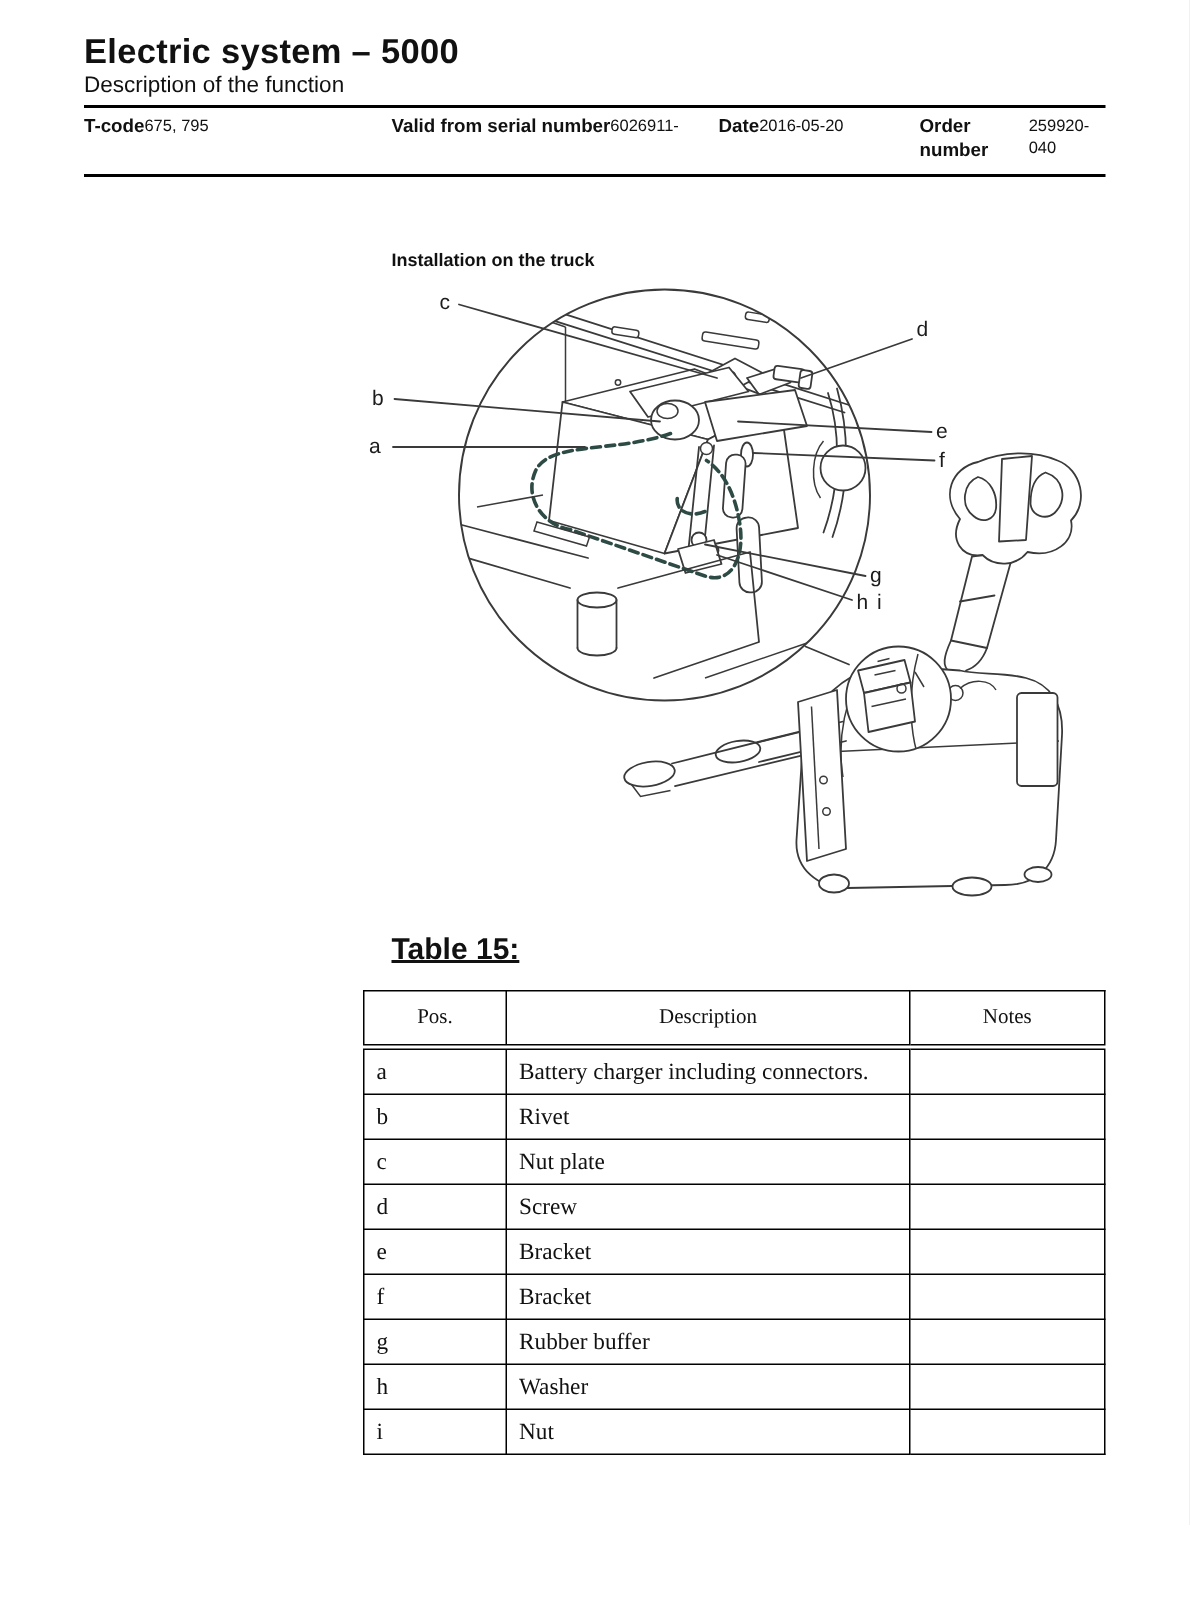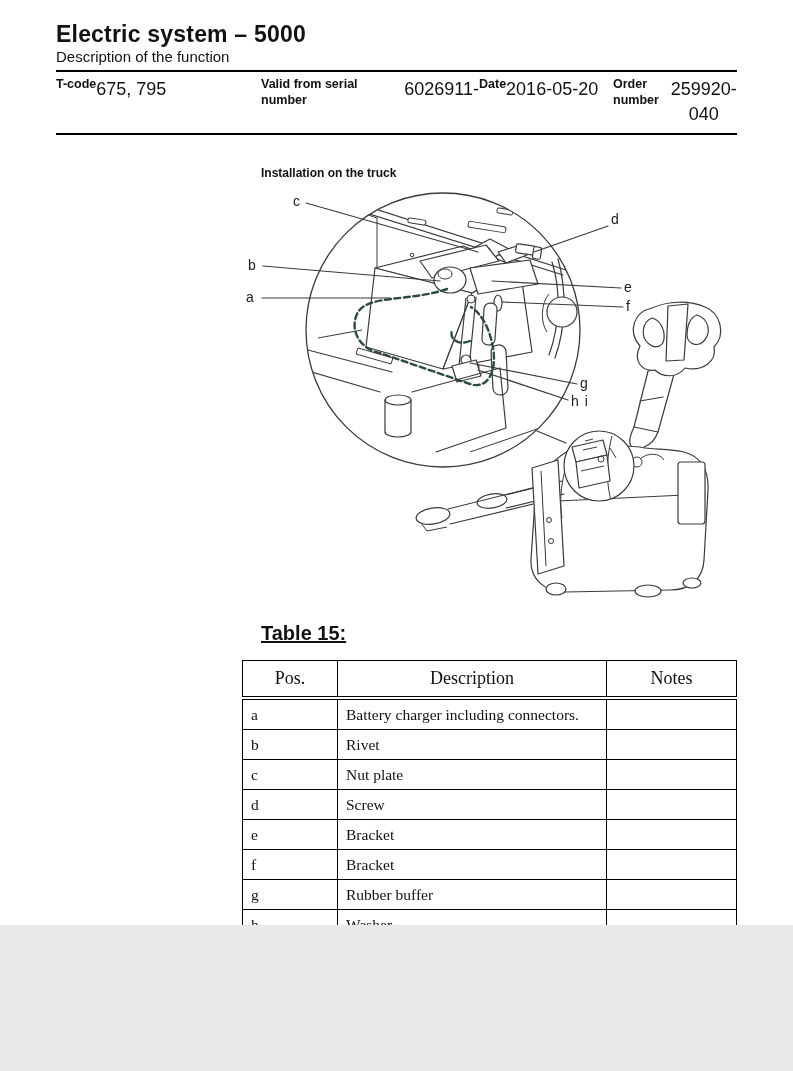--- a/index.html
+++ b/index.html
@@ -1,30 +1,30 @@
 <!DOCTYPE html>
 <html style="--fig-line: #3a3a3a; --fig-cable: #2d4a44;"><head>
 <meta charset="utf-8">
 <style>
   html,body{margin:0;padding:0;background:#e8e8e8;}
   .page{
-    position:relative;width:793px;height:925px;background:#ffffff;
+    position:relative;width:793px;height:1071px;background:#ffffff;
     font-family:"Liberation Sans","DejaVu Sans",sans-serif;color:#111;
     margin:0 auto;overflow:hidden;
   }
   
   .hdr{position:absolute;left:56px;top:22px;width:681px;}
   .hdr-title{font-size:23px;font-weight:bold;letter-spacing:.2px;line-height:1.1;}
   .hdr-sub{font-size:15px;margin-top:1px;}
   .meta{border-top:2px solid #000;border-bottom:2px solid #000;margin-top:5px;
         display:flex;padding:5px 0 7px 0;}
   .meta-col{display:flex;flex-direction:row;}
   .meta-col.c0{width:205px;} .meta-col.c1{width:218px;} .meta-col.c2{width:134px;} .meta-col.c3{flex:1;}
   .meta-label{font-size:12.5px;font-weight:bold;line-height:1.25;}
-  .meta-value{font-size:18px;line-height:1.35;text-align:center;}
+  .meta-value{font-size:11px;line-height:1.35;}
   
   .sec-heading{position:absolute;left:261px;top:139px;font-size:12px;font-weight:bold;margin-top:27px;}
   .sec-body{position:absolute;left:261px;top:171px;font-size:13.5px;}
   
   .figure{position:absolute;left:0;top:188px;width:793px;height:420px;}
   .figure svg{position:absolute;left:0;top:0;}
   .ln{stroke:var(--fig-line,#3a3a3a);stroke-width:1.2;fill:none;stroke-linecap:round;stroke-linejoin:round;}
   .lnthin{stroke:var(--fig-line,#3a3a3a);stroke-width:1;fill:none;}
   .wfill{fill:#ffffff;}
   .cable{stroke:var(--fig-cable,#2d4a44);stroke-width:2.4;fill:none;
@@ -35,21 +35,21 @@
   table.parts{
     position:absolute;left:242px;top:660px;width:494px;
     border-collapse:collapse;table-layout:fixed;
     font-family:"Liberation Serif","DejaVu Serif",serif;
   }
   table.parts col.c-pos{width:95px;}
   table.parts col.c-desc{width:269px;}
   table.parts col.c-notes{width:130px;}
   table.parts th{
     border:1px solid #000;border-bottom:4px double #000;
-    height:33px;font-size:18px;font-weight:normal;text-align:center;vertical-align:middle;
+    height:33px;font-size:14px;font-weight:normal;text-align:center;vertical-align:middle;
   }
   table.parts td{
     border:1px solid #000;height:29px;font-size:15.5px;
     padding:0 0 0 8px;vertical-align:middle;text-align:left;white-space:nowrap;
   }
 </style>
 </head>
 <body>
 
 <div class="page">

